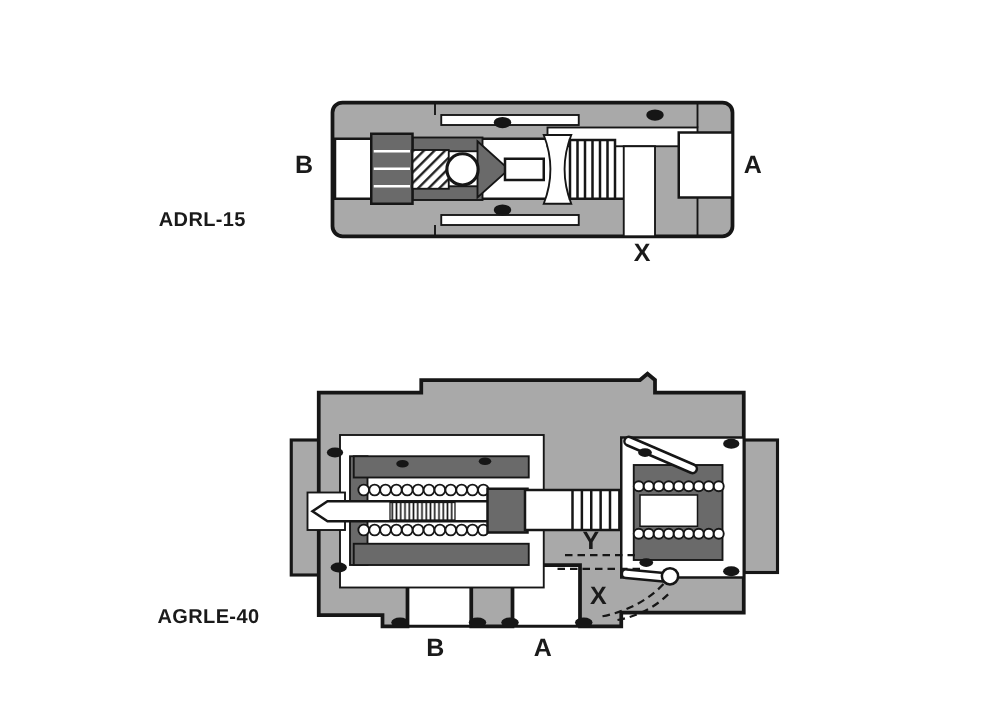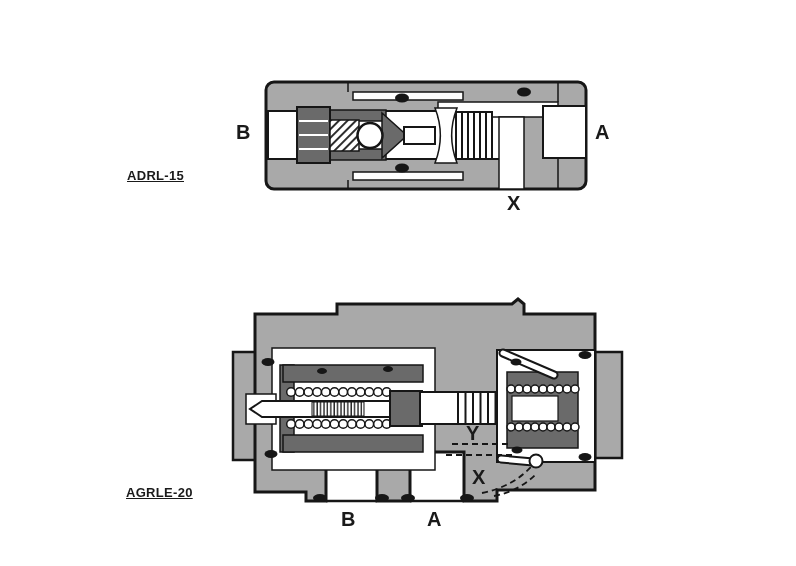--- a/index.html
+++ b/index.html
@@ -17,21 +17,21 @@
   .dark{fill:var(--dark-gray);stroke:var(--outline);}
   .white{fill:var(--white);stroke:var(--outline);}
   .blk{fill:var(--outline);stroke:none;}
   .ln{fill:none;stroke:var(--outline);}
   .dash{fill:none;stroke:var(--outline);stroke-width:1.8;stroke-dasharray:6 4;}
   .sw3{stroke-width:3;} .sw25{stroke-width:2.5;} .sw2{stroke-width:2;}
   .sw15{stroke-width:1.5;} .sw12{stroke-width:1.2;}
   .lbl{position:absolute;color:var(--label);font-weight:bold;white-space:nowrap;
        -webkit-user-select:none;user-select:none;}
   .port{font-size:20px;}
-  .model{font-size:13px;letter-spacing:.3px;text-decoration:underline;}
+  .model{font-size:16px;letter-spacing:.3px;}
 </style>
 </head>
 <body>
 
 <div class="canvas">
 
   <svg width="796" height="566" viewBox="0 0 796 566">
     <defs>
       <pattern id="hatch" width="6" height="6" patternUnits="userSpaceOnUse" patternTransform="rotate(45)">
         <rect width="6" height="6" fill="#ffffff"></rect>
@@ -171,18 +171,18 @@
       <path class="dash" d="M452,444 H510 M446,455 H513"></path>
       <path class="dash" d="M482,493 Q512,487 531,467 M494,496 Q520,491 537,473"></path>
     </g>
   </svg>
 
   <div class="lbl model" style="left:127px;top:168px;">ADRL-15</div>
   <div class="lbl port" style="left:236px;top:121px;">B</div>
   <div class="lbl port" style="left:595px;top:121px;">A</div>
   <div class="lbl port" style="left:507px;top:192px;">X</div>
 
-  <div class="lbl model" style="left:126px;top:485px;">AGRLE-20</div>
+  <div class="lbl model" style="left:126px;top:485px;">AGRLE-40</div>
   <div class="lbl port" style="left:341px;top:508px;">B</div>
   <div class="lbl port" style="left:427px;top:508px;">A</div>
   <div class="lbl port" style="left:466px;top:422px;">Y</div>
   <div class="lbl port" style="left:472px;top:466px;">X</div>
 </div>
 
 </body></html>

